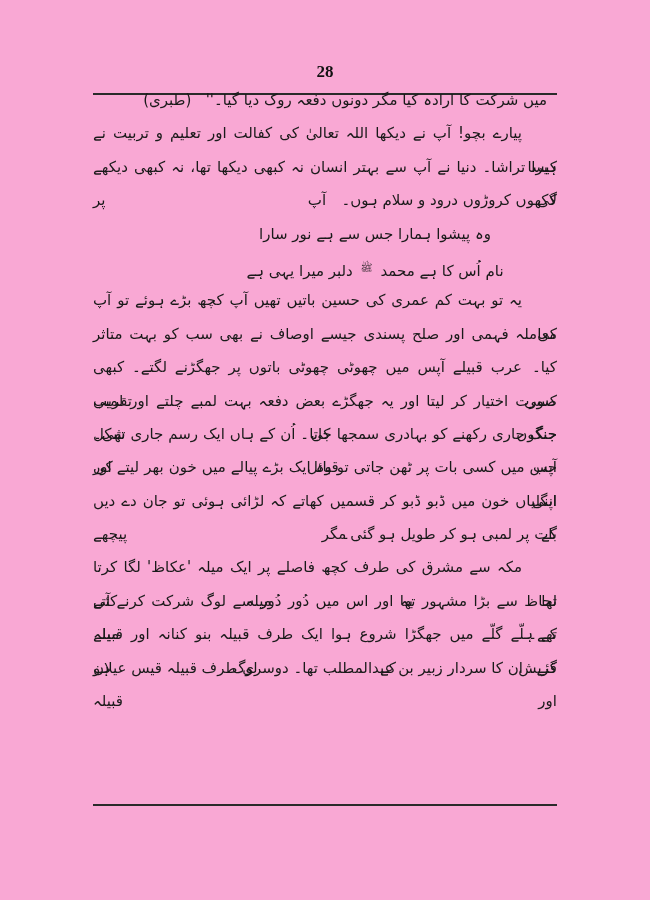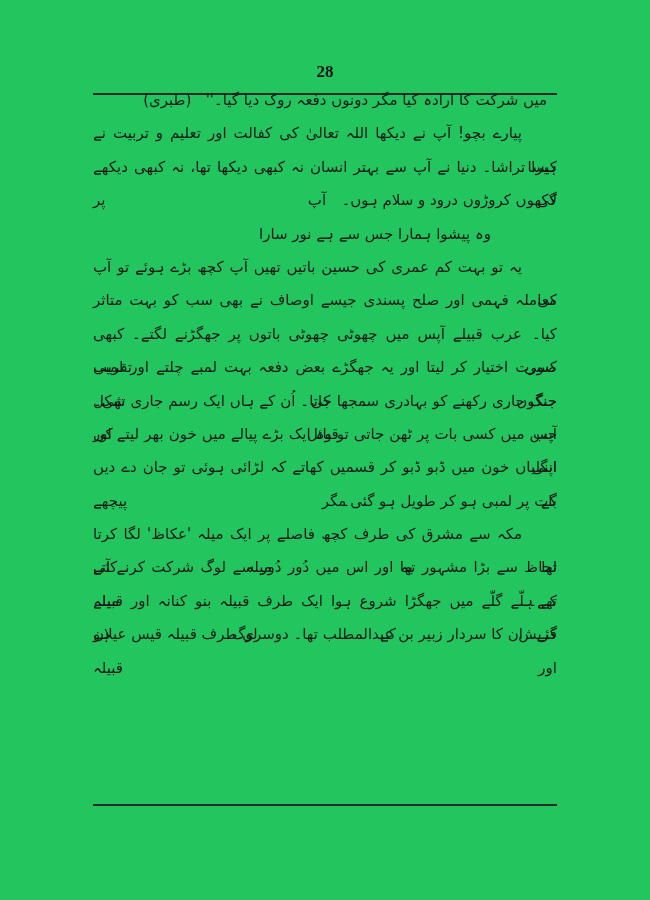--- a/index.html
+++ b/index.html
@@ -4,21 +4,21 @@
 <style>
   html, body {
     margin: 0;
     padding: 0;
     background: #ffffff;
   }
   .page {
     position: relative;
     width: 650px;
     height: 900px;
-    background: #22c55e;
+    background: #f9a8d4;
     overflow: hidden;
     font-family: "DejaVu Sans", sans-serif;
     color: #151515;
   }
   .page-number {
     position: absolute;
     top: 62px;
     left: 0;
     width: 100%;
     text-align: center;
@@ -90,20 +90,25 @@
 
   <div class="page-number">28</div>
   <div class="header-rule"></div>
 
   <div class="text-block">
     <div class="line align-right indent-sm">میں شرکت کا ارادہ کیا مگر دونوں دفعہ روک دیا گیا۔''&nbsp;&nbsp; (طبری)</div>
     <div class="line justify indent">پیارے بچو! آپ نے دیکھا اللہ تعالیٰ کی کفالت اور تعلیم و تربیت نے کیسا</div>
     <div class="line justify">ہیرا تراشا۔ دنیا نے آپ سے بہتر انسان نہ کبھی دیکھا تھا، نہ کبھی دیکھے گی۔ آپ پر</div>
     <div class="line align-right">لاکھوں کروڑوں درود و سلام ہوں۔</div>
     <div class="line verse">وہ پیشوا ہمارا جس سے ہے نور سارا</div>
+    <div class="line verse">
+      <span>نام اُس کا ہے محمد</span>
+      <span class="sall">ﷺ</span>
+      <span>دلبر میرا یہی ہے</span>
+    </div>
     <div class="line justify indent">یہ تو بہت کم عمری کی حسین باتیں تھیں آپ کچھ بڑے ہوئے تو آپ کی</div>
     <div class="line justify">معاملہ فہمی اور صلح پسندی جیسے اوصاف نے بھی سب کو بہت متاثر کیا۔</div>
     <div class="line justify indent">عرب قبیلے آپس میں چھوٹی چھوٹی باتوں پر جھگڑنے لگتے۔ کبھی کسی تقریب</div>
     <div class="line justify">صورت اختیار کر لیتا اور یہ جھگڑے بعض دفعہ بہت لمبے چلتے اور لمبی جنگوں کی شکل</div>
     <div class="line justify">جنگ جاری رکھنے کو بہادری سمجھا جاتا۔ اُن کے ہاں ایک رسم جاری تھی۔ جب قبائل کی</div>
     <div class="line justify">آپس میں کسی بات پر ٹھن جاتی تو وہ ایک بڑے پیالے میں خون بھر لیتے اور اپنی</div>
     <div class="line justify">انگلیاں خون میں ڈبو ڈبو کر قسمیں کھاتے کہ لڑائی ہوئی تو جان دے دیں گے مگر پیچھے</div>
     <div class="line align-right">بات پر لمبی ہو کر طویل ہو گئی۔</div>
     <div class="line justify indent">مکہ سے مشرق کی طرف کچھ فاصلے پر ایک میلہ 'عکاظ' لگا کرتا تھا یہ میلہ کئی</div>
     <div class="line justify">لحاظ سے بڑا مشہور تھا اور اس میں دُور دُور سے لوگ شرکت کرنے آتے تھے۔ میلے</div>

